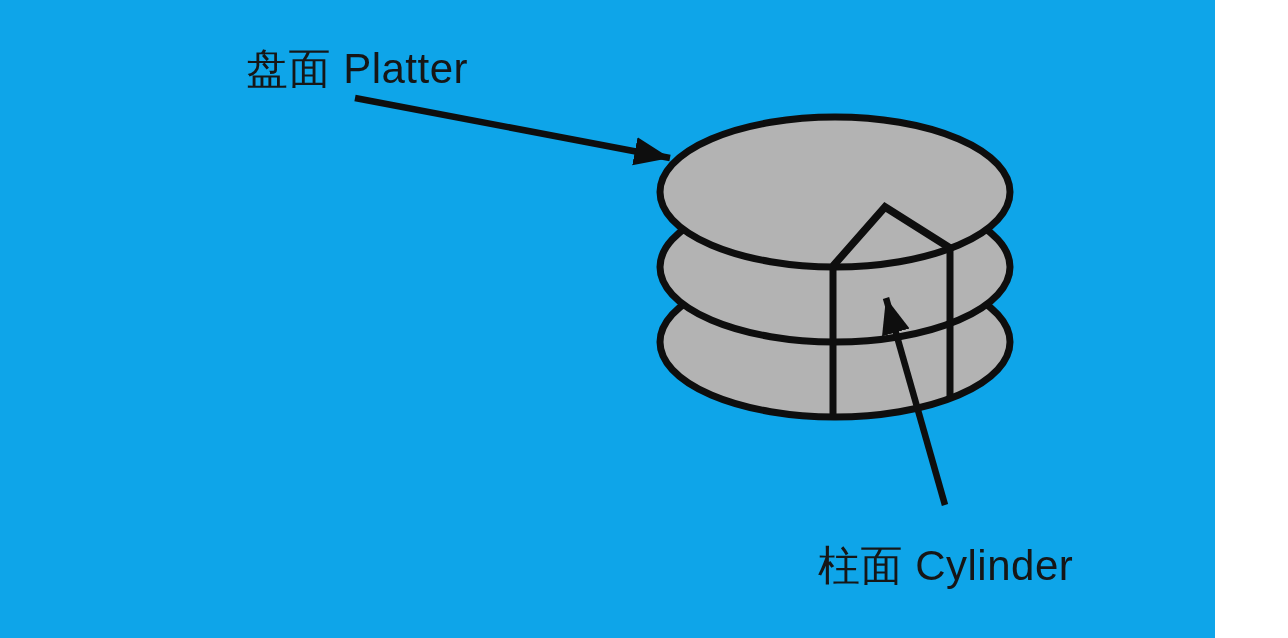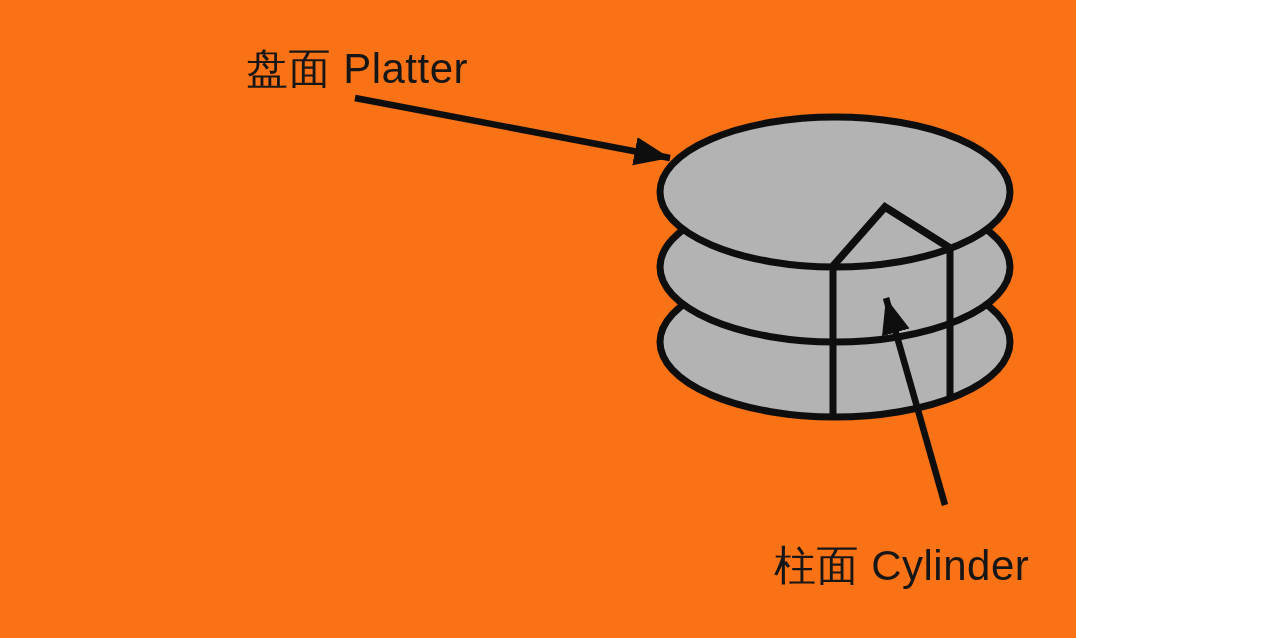--- a/index.html
+++ b/index.html
@@ -1,41 +1,41 @@
 <!DOCTYPE html>
 <html><head>
 <meta charset="utf-8">
 <style>
   html, body { margin: 0; padding: 0; background: #ffffff; }
   .canvas {
     position: relative;
-    width: 1076px;
+    width: 1215px;
     height: 638px;
-    background: #f97316;
+    background: #0ea5e9;
     overflow: hidden;
     font-family: "Liberation Sans", sans-serif;
   }
   .diagram-svg {
     position: absolute;
     left: 0; top: 0;
     width: 1288px;
     height: 638px;
   }
   .label {
     position: absolute;
     font-family: "Liberation Sans", sans-serif;
     font-size: 42px;
     font-weight: 400;
     color: #161616;
     line-height: 1.05;
     white-space: nowrap;
     letter-spacing: 0.5px;
   }
   .label-platter  { left: 246px; top: 47px; }
-  .label-cylinder { left: 774px; top: 544px; }
+  .label-cylinder { left: 818px; top: 544px; }
 </style>
 </head>
 <body>
 
 <div class="canvas">
 
   <svg id="diagram-svg" class="diagram-svg" viewBox="0 0 1288 638" xmlns="http://www.w3.org/2000/svg">
       <defs>
         <marker id="ah" viewBox="0 0 10 8" refX="10" refY="4" markerWidth="5.5" markerHeight="4.5" orient="auto">
           <path d="M0,0 L10,4 L0,8 Z" fill="#0e0e0e"></path>

